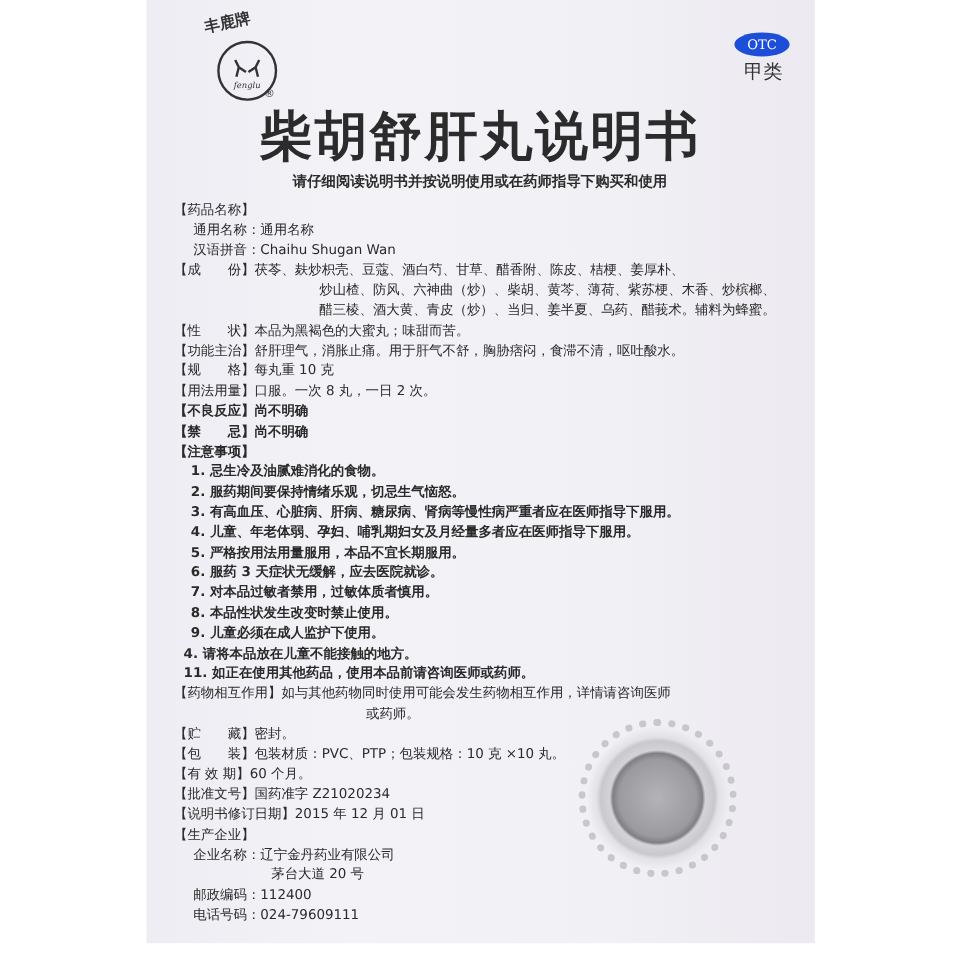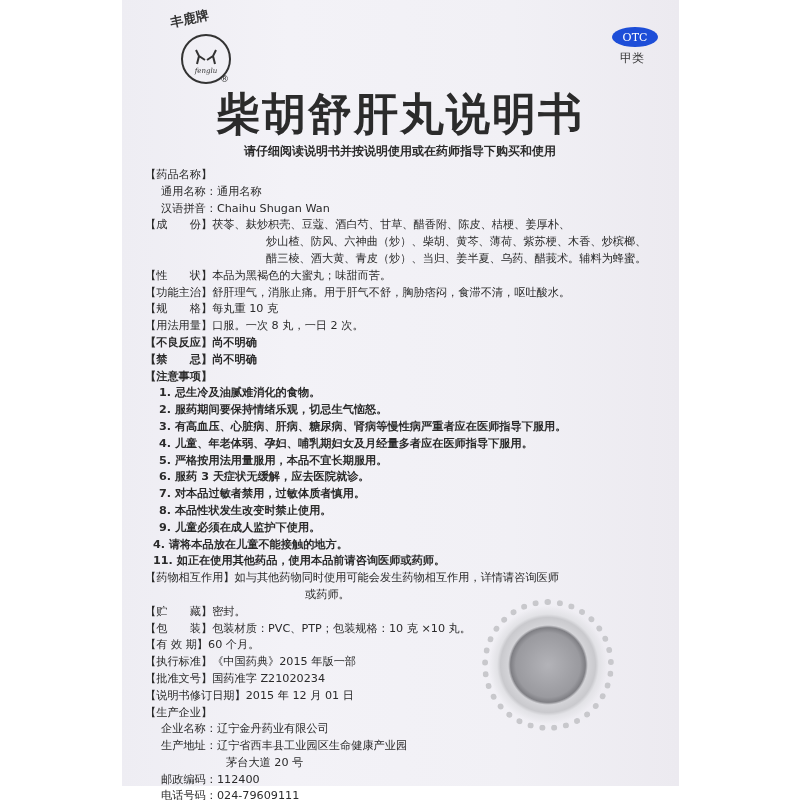--- a/index.html
+++ b/index.html
@@ -9,21 +9,21 @@
   }
   .paper {
     position: absolute; left: 122px; top: 0; width: 557px; height: 786px;
     background: linear-gradient(90deg, #eeedf3 0%, #f3f2f7 30%, #f1f0f5 70%, #eceaf0 100%);
   }
   .logo { position: absolute; left: 160px; top: 8px; width: 80px; height: 80px; }
   .logo-text { position: absolute; left: 10px; top: 2px; font-size: 13px; font-weight: bold; color: #333; transform: rotate(-12deg); letter-spacing: 0px; }
   .logo-circle { position: absolute; left: 21px; top: 26px; width: 46px; height: 46px; border: 2px solid #333; border-radius: 50%; display: flex; align-items: center; justify-content: center; }
   .logo-reg { position: absolute; left: 60px; top: 66px; font-size: 9px; color: #333; }
   .otc-badge { position: absolute; left: 612px; top: 27px; width: 46px; height: 20px; background: #1d4ed8; border-radius: 50%; color: #fff; font-family: "DejaVu Serif", "Liberation Serif", serif; font-size: 11px; display: flex; align-items: center; justify-content: center; }
-  .otc-class { position: absolute; left: 620px; top: 50px; font-size: 12px; color: #333; }
+  .otc-class { position: absolute; left: 620px; top: 50px; font-size: 16px; color: #333; }
   .title { position: absolute; left: 150px; top: 88px; width: 500px; text-align: center; font-family: "DejaVu Serif", "Liberation Serif", serif; font-weight: bold; font-size: 44px; color: #2b2b2b; letter-spacing: 2px; line-height: 52px; }
   .subtitle { position: absolute; left: 150px; top: 143px; width: 500px; text-align: center; font-weight: bold; font-size: 12px; color: #2b2b2b; }
   .content { position: absolute; left: 145px; top: 167px; width: 520px; font-size: 11.2px; line-height: 16.8px; }
   .row { display: flex; white-space: nowrap; }
   .lbl { flex: 0 0 auto; }
   .indent { padding-left: 16px; }
   .notes .row { font-weight: bold; padding-left: 14px; }
   .notes .row.two { padding-left: 8px; }
   .bold { font-weight: bold; }
   .pad2 { padding-left: 104px; }
@@ -131,41 +131,33 @@
     </div>
   <div class="row">
       <span class="lbl">【包　　装】</span>
       <span>包装材质：PVC、PTP；包装规格：10 克 ×10 丸。</span>
     </div>
   <div class="row">
       <span class="lbl">【有 效 期】</span>
       <span>60 个月。</span>
     </div>
   <div class="row">
-      <span class="lbl">【执行标准】</span>
-      <span>《中国药典》2015 年版一部</span>
-    </div>
-  <div class="row">
       <span class="lbl">【批准文号】</span>
       <span>国药准字 Z21020234</span>
     </div>
   <div class="row">
       <span class="lbl">【说明书修订日期】</span>
       <span>2015 年 12 月 01 日</span>
     </div>
   <div class="row">
       <span>【生产企业】</span>
     </div>
   <div class="row indent">
       <span class="lbl">企业名称：</span>
       <span>辽宁金丹药业有限公司</span>
-    </div>
-  <div class="row indent">
-      <span class="lbl">生产地址：</span>
-      <span>辽宁省西丰县工业园区生命健康产业园</span>
     </div>
   <div class="row" style="padding-left:81px">
       <span>茅台大道 20 号</span>
     </div>
   <div class="row indent">
       <span class="lbl">邮政编码：</span>
       <span>112400</span>
     </div>
   <div class="row indent">
       <span class="lbl">电话号码：</span>

